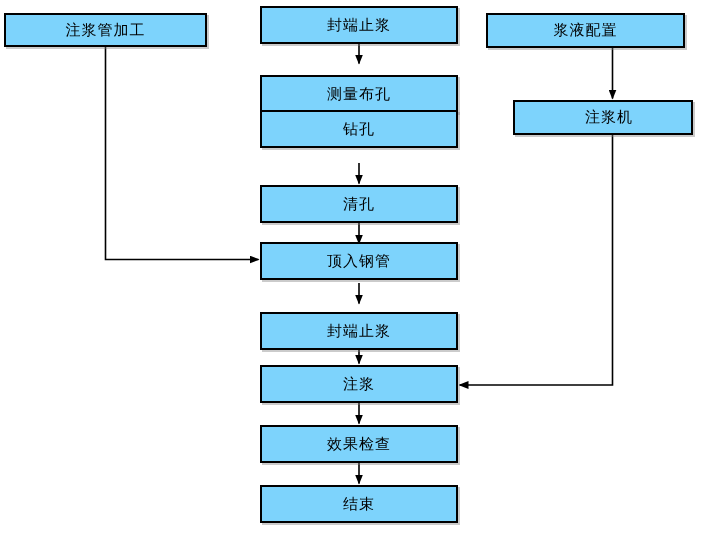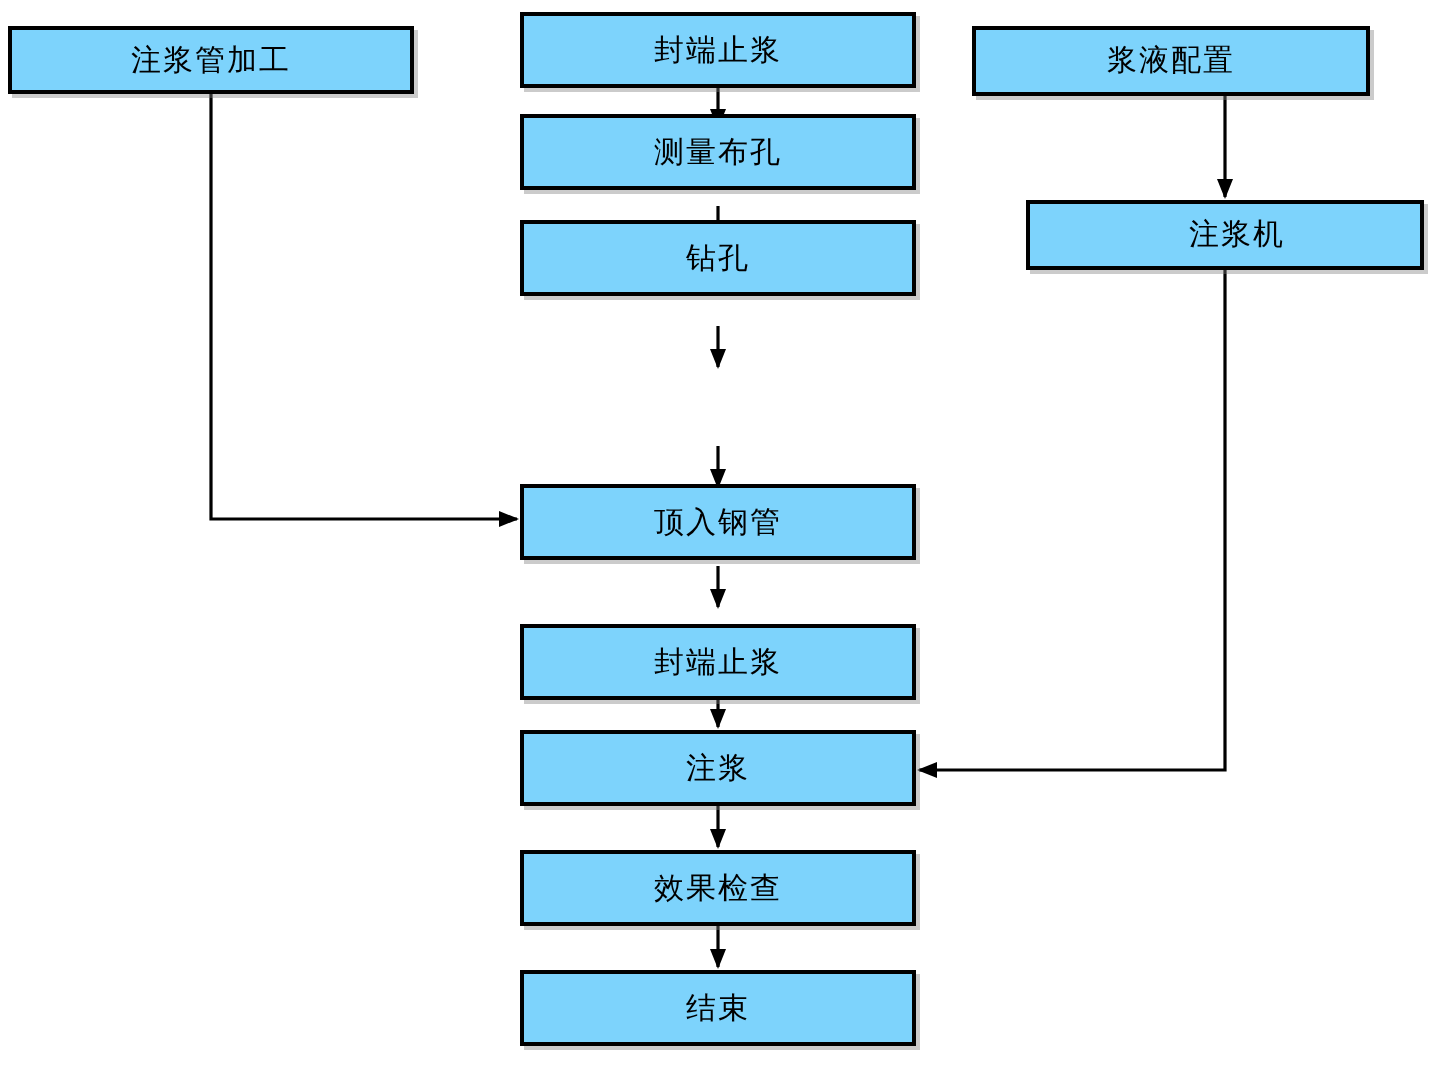--- a/index.html
+++ b/index.html
@@ -26,33 +26,33 @@
     align-items: center;
     justify-content: center;
     font-size: 15px;
     color: #000000;
     letter-spacing: 1px;
     white-space: nowrap;
   }
   
   .mid   { left: 260px; width: 198px; height: 38px; }
   .n-prep    { top: 6px; }
-  .n-survey  { top: 57px; }
+  .n-survey  { top: 75px; }
   .n-drill   { top: 110px; }
   .n-clean   { top: 185px; }
   .n-jack    { top: 242px; }
   .n-seal    { top: 312px; font-family: Liberation Serif, serif; }
   .n-grout   { top: 365px; }
   .n-inspect { top: 425px; }
   .n-end     { top: 485px; }
   
   .n-pipe    { left: 4px;   top: 13px;  width: 203px; height: 34px; }
   
   .n-slurry  { left: 486px; top: 13px;  width: 199px; height: 35px; }
-  .n-machine { left: 513px; top: 100px; width: 199px; height: 35px; padding-left: 12px; }
+  .n-machine { left: 513px; top: 100px; width: 180px; height: 35px; padding-left: 12px; }
 </style>
 </head>
 <body>
 
 <div class="canvas">
 
   <svg class="connector-layer" viewBox="0 0 715 533" xmlns="http://www.w3.org/2000/svg">
     <defs>
       <marker id="arrow" markerUnits="userSpaceOnUse" markerWidth="10" markerHeight="8" refX="9" refY="4" orient="auto">
         <path d="M0,0 L10,4 L0,8 Z" fill="#000000"></path>
@@ -73,20 +73,21 @@
     <path d="M105.5,47 L105.5,259.5 L258.5,259.5" fill="none" stroke="#000" stroke-width="1.6" marker-end="url(#arrow)"></path>
 
     <path d="M612.5,135 L612.5,385 L459.5,385" fill="none" stroke="#000" stroke-width="1.6" marker-end="url(#arrow)"></path>
   </svg>
 
   <div class="node n-pipe">注浆管加工</div>
 
   <div class="node mid n-prep">封端止浆</div>
   <div class="node mid n-survey">测量布孔</div>
   <div class="node mid n-drill">钻孔</div>
+  <div class="node mid n-clean">清孔</div>
   <div class="node mid n-jack">顶入钢管</div>
   <div class="node mid n-seal">封端止浆</div>
   <div class="node mid n-grout">注浆</div>
   <div class="node mid n-end">结束</div>
   <div class="node mid n-inspect">效果检查</div>
 
   <div class="node n-slurry">浆液配置</div>
   <div class="node n-machine">注浆机</div>
 
 </div>

